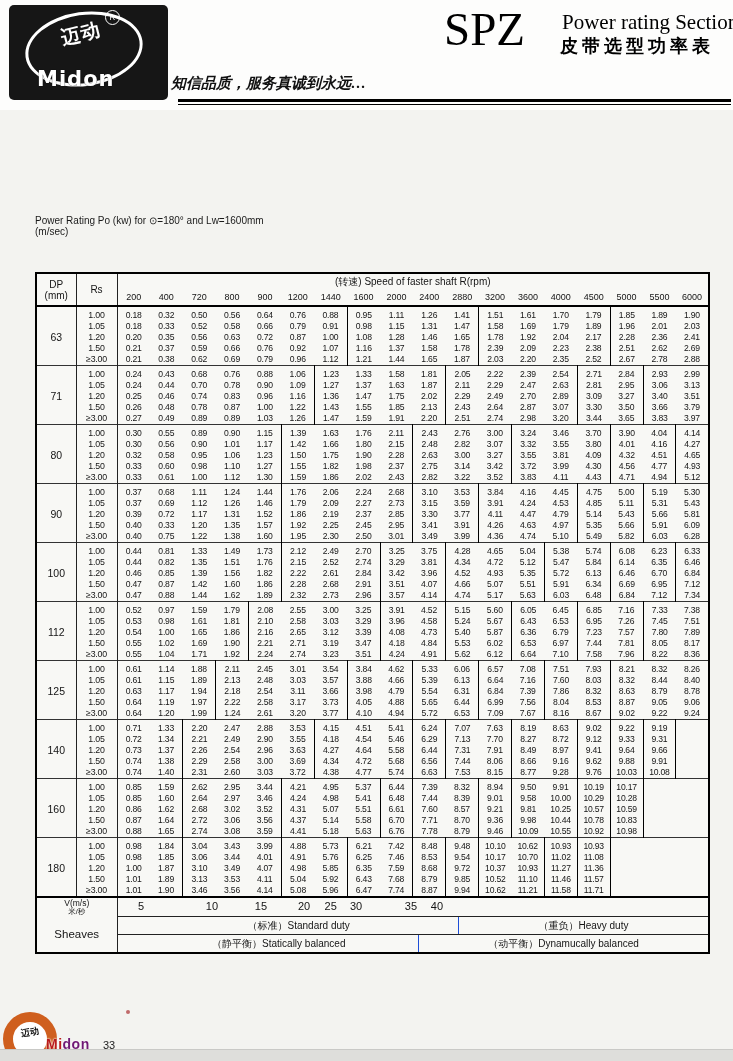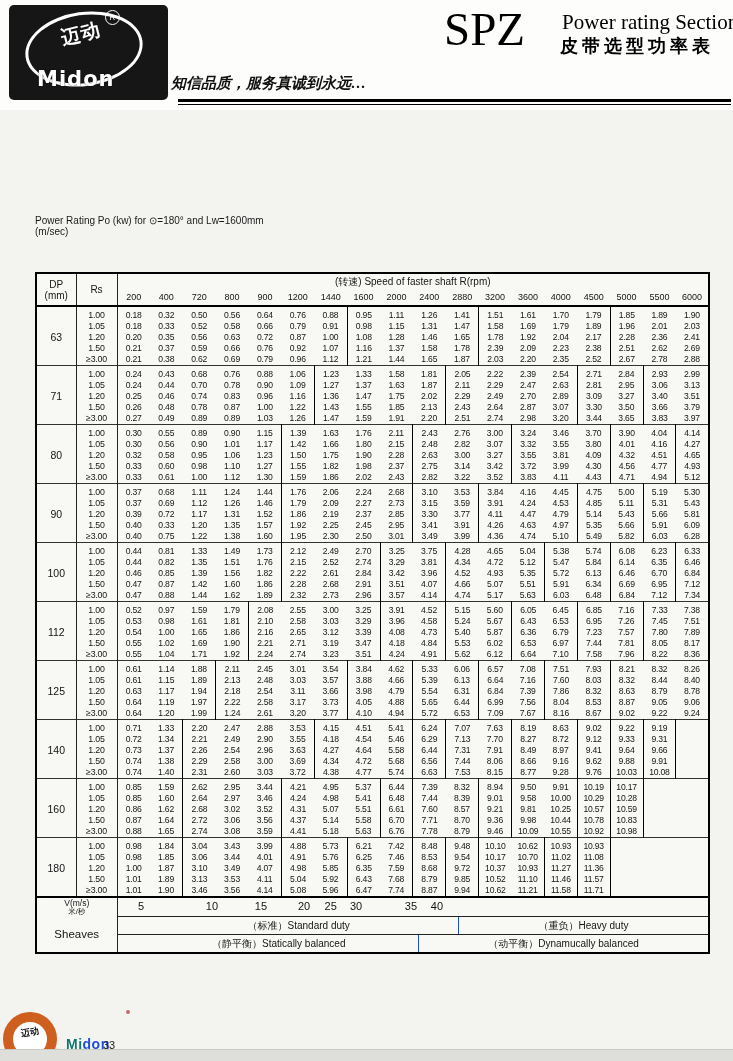--- a/index.html
+++ b/index.html
@@ -54,22 +54,22 @@
   .duty-cell{display:flex;align-items:center;justify-content:center;font-size:10px;white-space:nowrap;}
   .duty-cell.duty-right{border-left:1px solid #1d4ed8;flex:1;}
   
   .notes{position:absolute;left:37px;top:903px;width:692px;}
   .note-line{font-size:13px;font-weight:bold;line-height:18.5px;color:#0c0c0c;white-space:nowrap;}
   .note-line .star{font-size:13px;margin-right:4px;}
   
   .f-ring{position:absolute;left:3px;top:1012px;width:54px;height:54px;box-sizing:border-box;border:10px solid #cf5f1e;border-radius:50%;background:#fff;}
   .f-ring-cn{position:absolute;left:21px;top:1026px;font-size:9px;font-weight:bold;color:#111;transform:rotate(-10deg);letter-spacing:0;}
   .f-brand{position:absolute;left:46px;top:1036px;font-size:14px;font-weight:bold;letter-spacing:0.5px;text-shadow:0 0 2px #fff,0 0 2px #fff;}
-  .f-brand .mi{color:#0f766e;margin-left:20px;}
-  .f-brand .don{color:#1d4ed8;}
+  .f-brand .mi{color:#b91c1c;}
+  .f-brand .don{color:#701a75;}
   .f-page{position:absolute;left:103px;top:1039px;font-size:11px;color:#222;}
   .f-reg-dot{position:absolute;left:126px;top:1010px;width:4px;height:4px;border-radius:50%;background:#c06a6a;}
   .bottom-strip{position:absolute;left:0;top:1049px;width:733px;height:12px;background:#dededb;border-top:1px solid #c9c9c6;}
 </style>
 </head>
 <body>
 
 <div class="top-strip"></div>
 
 <div class="logo-box">

